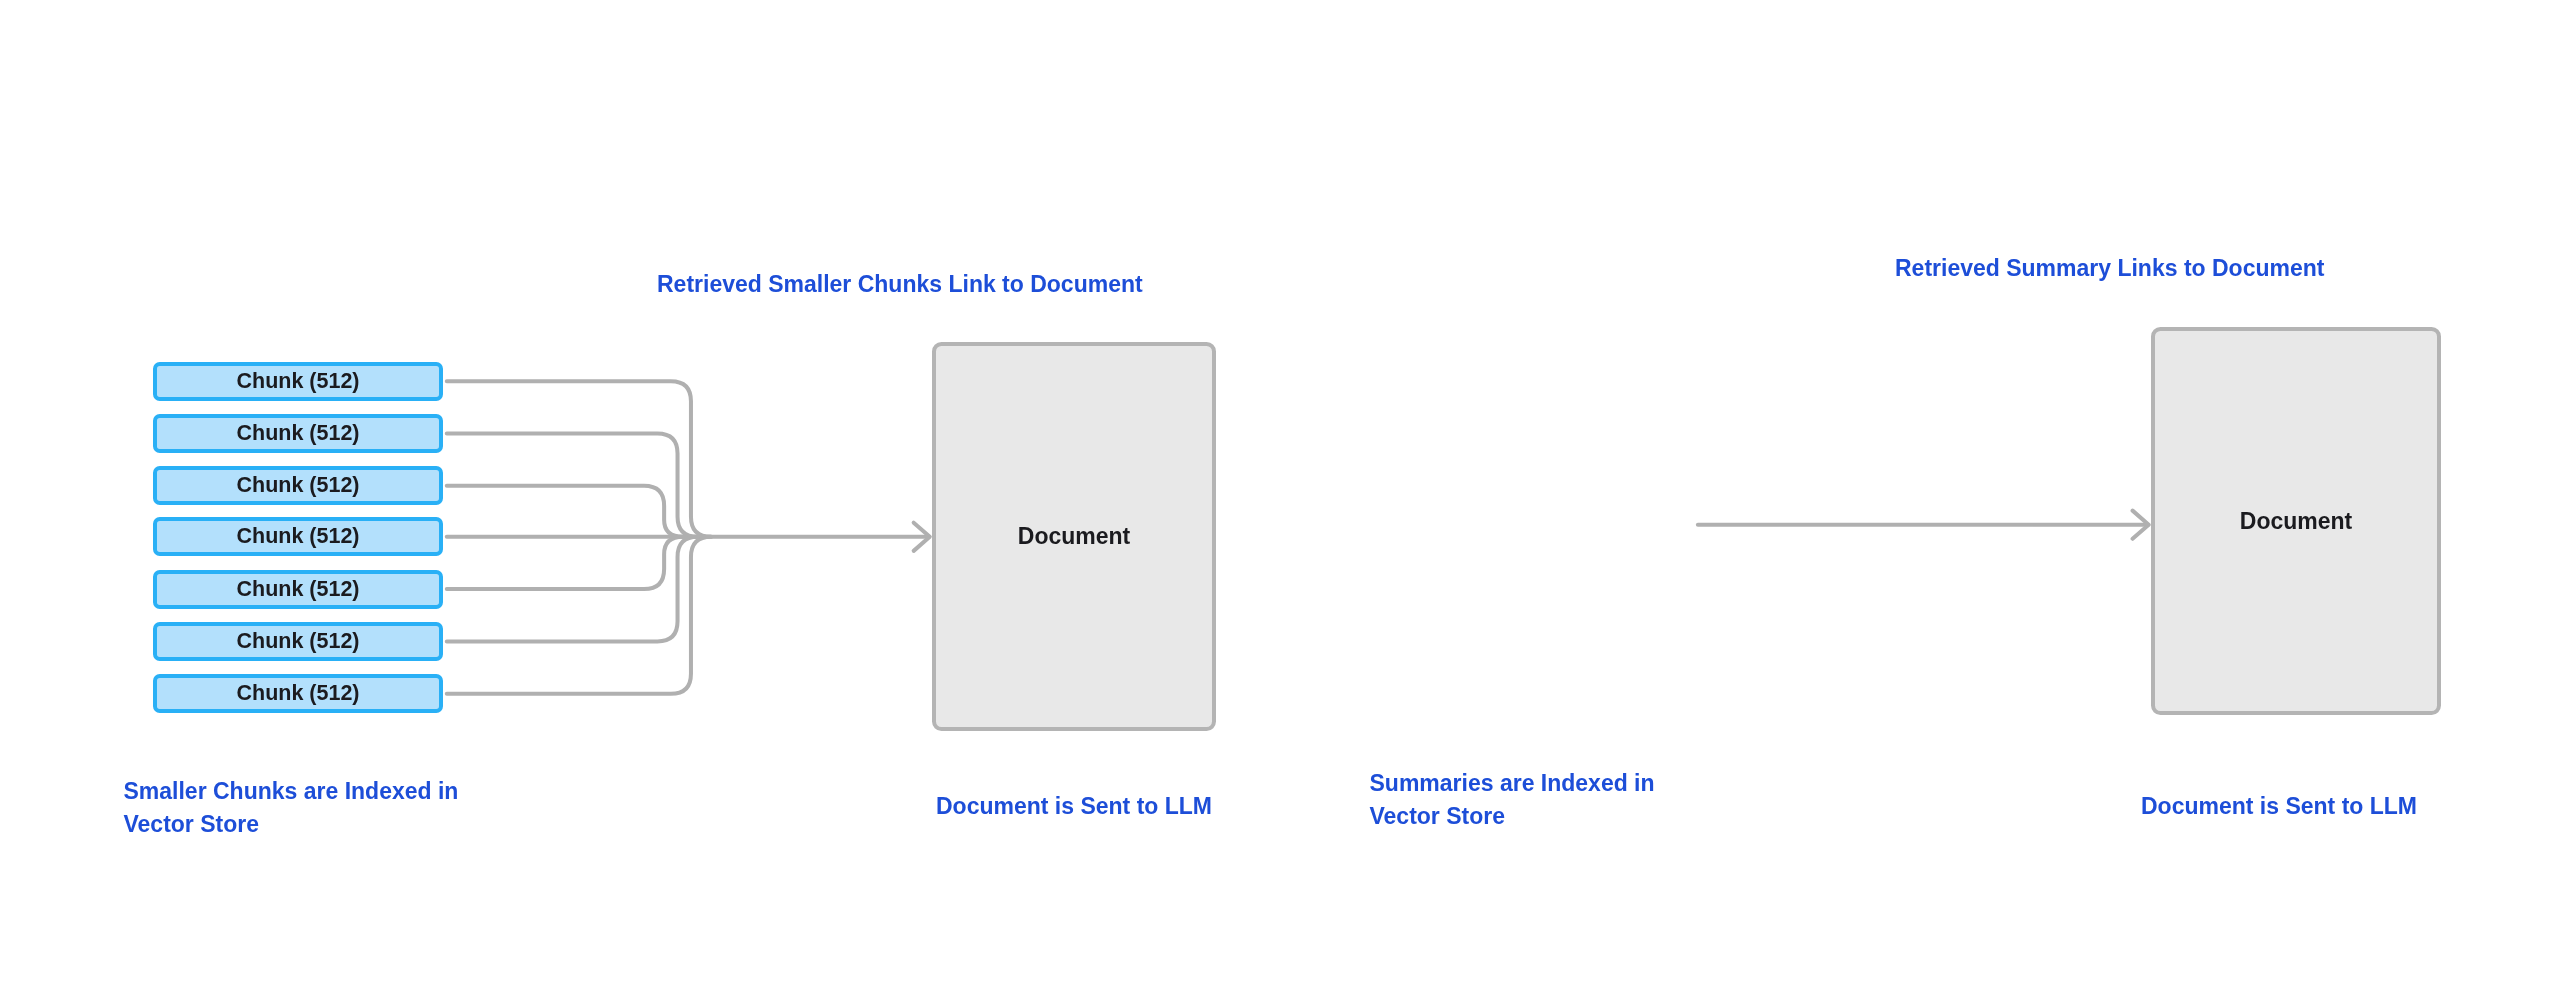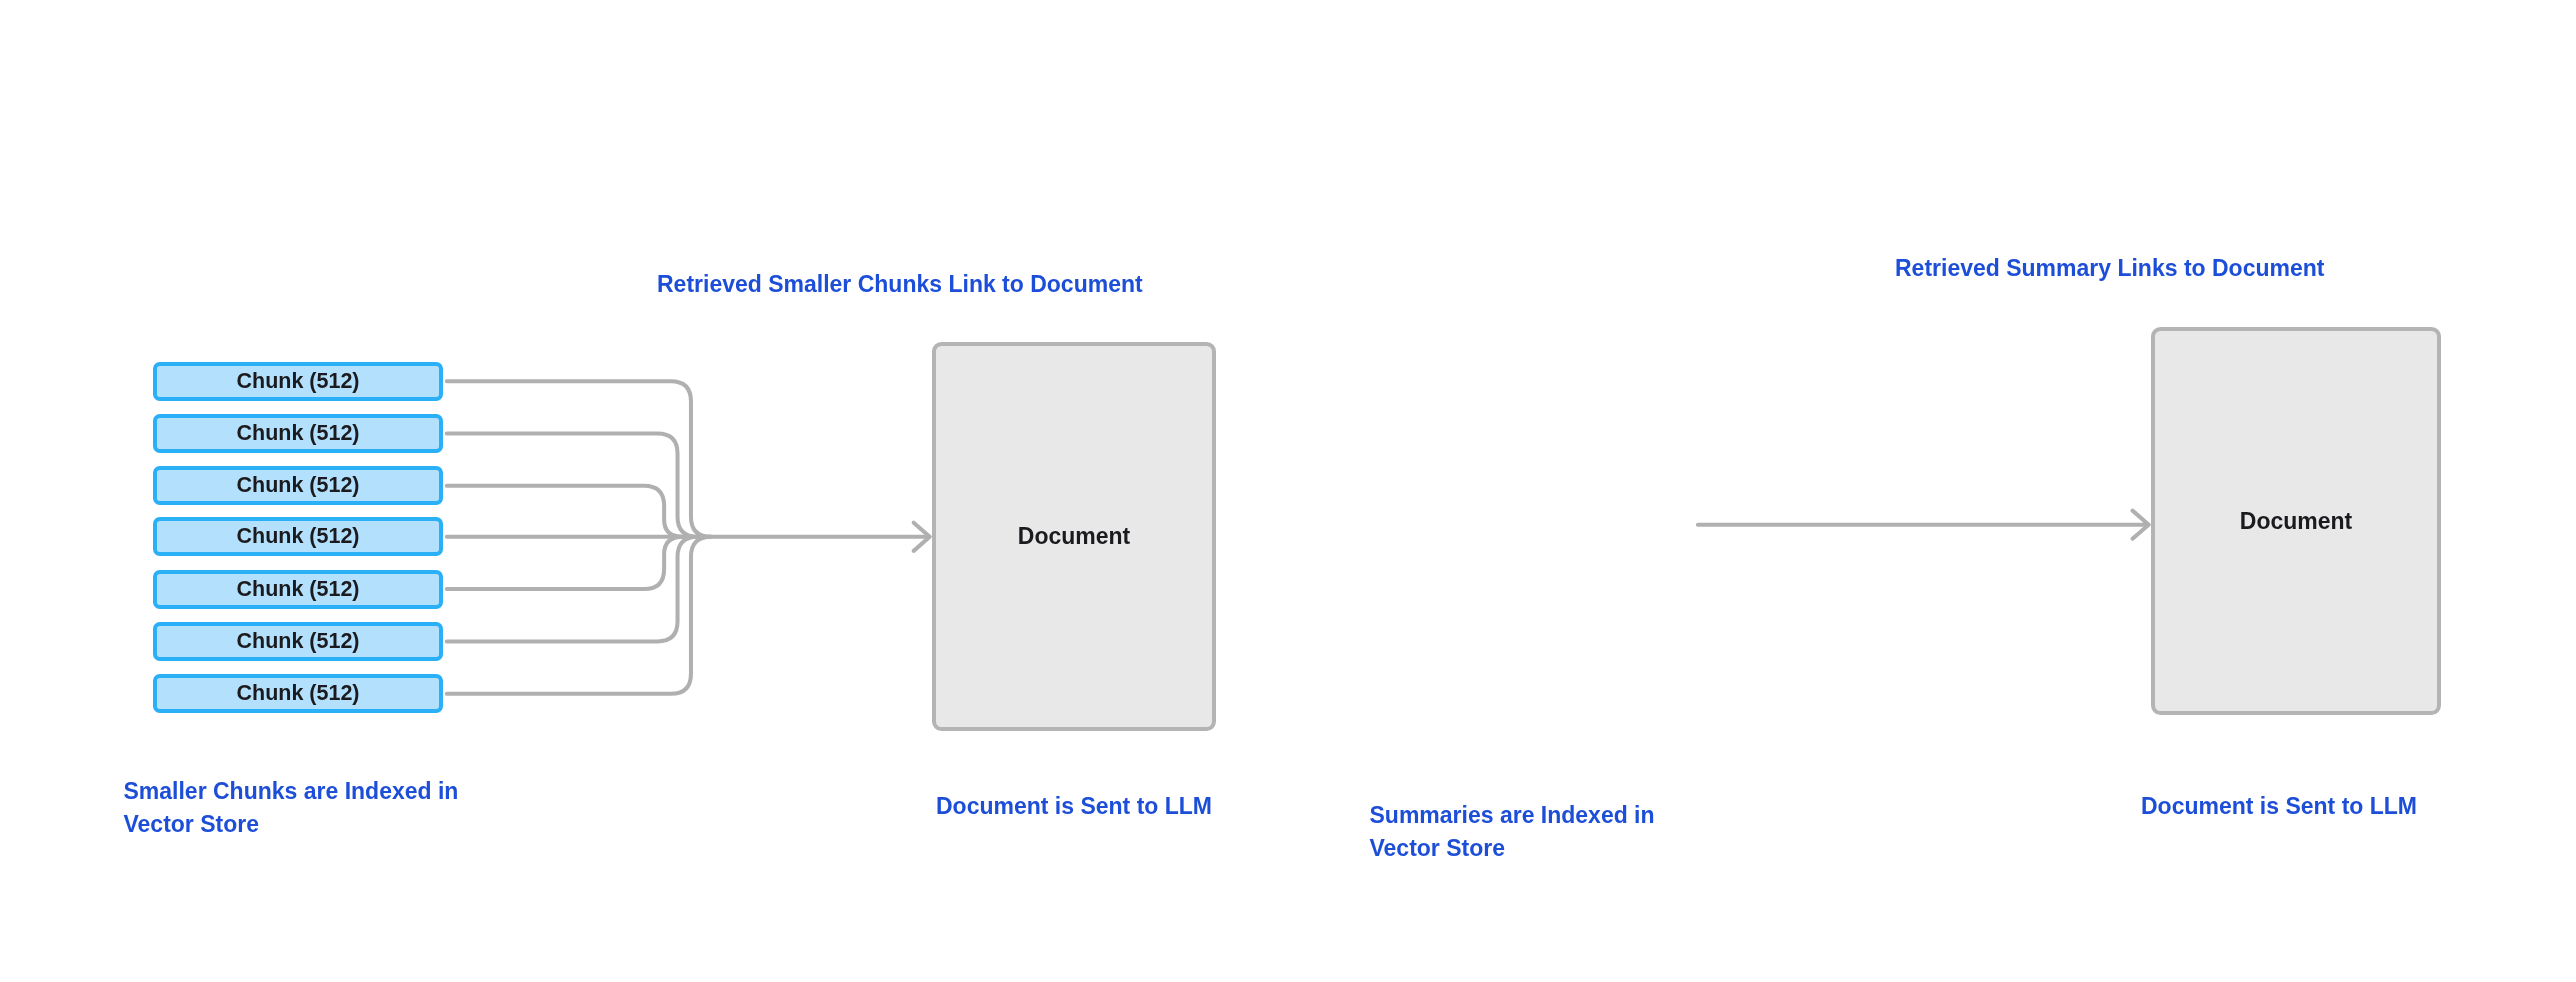--- a/index.html
+++ b/index.html
@@ -40,21 +40,21 @@
     white-space: nowrap;
     line-height: 1.42;
   }
   .green-label.two-line { white-space: normal; text-align: left; }
   .center-x { transform: translateX(-50%); }
 
   #label-left-header   { left: 657px;  top: 268px; }
   #label-right-header  { left: 1895px; top: 252px; }
   #label-chunks-indexed  { left: 298px;  top: 775px; width: 349px; }
   #label-left-sent     { left: 1074px; top: 790px; }
-  #label-summaries-indexed { left: 1544px; top: 799px; width: 349px; }
+  #label-summaries-indexed { left: 1544px; top: 767px; width: 349px; }
   #label-right-sent    { left: 2279px; top: 790px; }
 
   
   .node {
     position: absolute;
     box-sizing: border-box;
     display: flex;
     align-items: center;
     justify-content: center;
     font-weight: 700;

